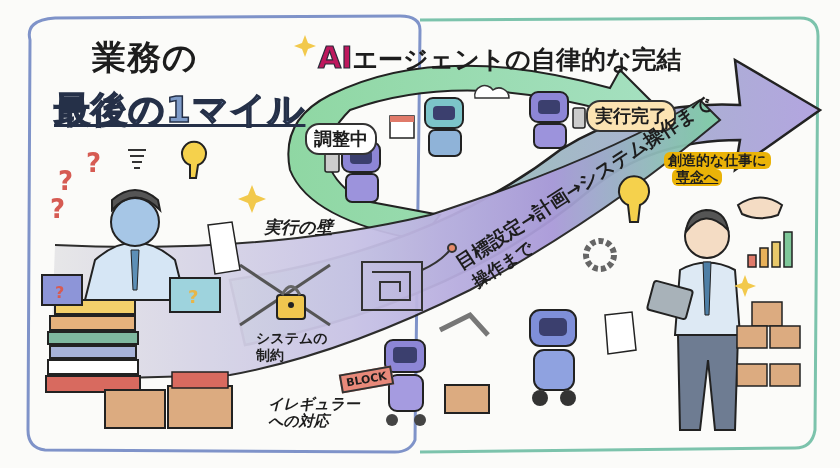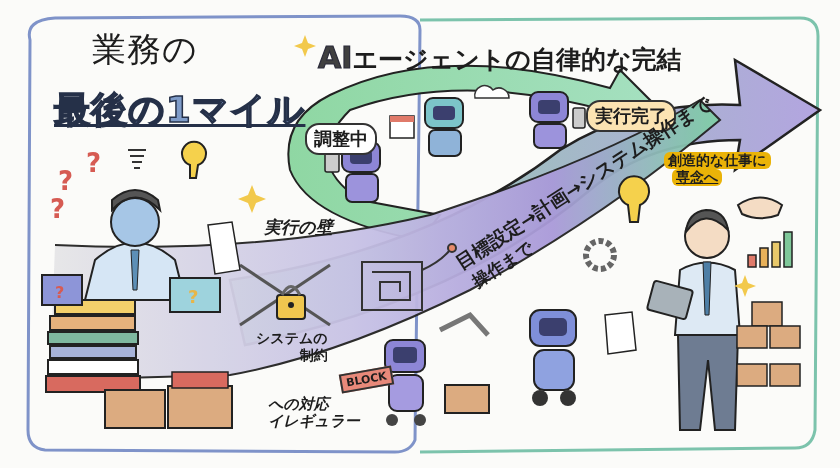--- a/index.html
+++ b/index.html
@@ -1,30 +1,30 @@
 <!DOCTYPE html>
 <html><head>
 <meta charset="utf-8">
 <style>
   * { box-sizing: border-box; margin: 0; padding: 0; }
   html, body { width: 840px; height: 468px; overflow: hidden; background: #fbfbf9; }
   body { position: relative; font-family: "DejaVu Sans", sans-serif; color: #1d1d1d; }
   .abs { position: absolute; }
   svg.stage { position: absolute; left: 0; top: 0; }
-  .title-1 { left: 92px; top: 27px; font-size: 34px; font-weight: normal; letter-spacing: 1px; }
+  .title-1 { left: 92px; top: 35px; font-size: 34px; font-weight: bold; letter-spacing: 1px; }
   .title-2 { left: 54px; top: 86px; font-size: 36px; font-weight: bold; color: #7f9cc9;
              -webkit-text-stroke: 1.5px #253048; letter-spacing: 1px; text-decoration: underline; }
   .ai-title { left: 318px; top: 40px; font-size: 25px; font-weight: bold; }
-  .ai-title .ai { color: #404040; -webkit-text-stroke: 1.2px #2b2b3a; font-size: 30px; }
+  .ai-title .ai { color: #be185d; -webkit-text-stroke: 1.2px #2b2b3a; font-size: 30px; }
   .label { font-weight: bold; font-size: 17px; line-height: 1.15; font-style: italic; }
   .bubble { background: #fff; border: 2px solid #333; border-radius: 14px; padding: 2px 7px;
             font-size: 18px; font-weight: bold; margin-top: 15px; }
   .bubble.done { background: #fbe3b2; }
   .flow-text { font-size: 19px; font-weight: bold; white-space: nowrap; transform-origin: left center; }
-  .small { font-size: 14px; font-weight: bold; text-align: right; line-height: 1.2; }
+  .small { font-size: 14px; font-weight: bold; text-align: left; line-height: 1.2; }
   .highlight { background: #eab308; padding: 0 4px; border-radius: 6px; }
   .block-sign { background: #e8897a; border: 2px solid #333; font-size: 11px; font-weight: bold; padding: 1px 4px; }
 </style>
 </head>
 <body>
 
 <svg class="stage" width="840" height="468" viewBox="0 0 840 468">
   <defs>
     <linearGradient id="bigArrow" x1="0" x2="1" y1="0" y2="0">
       <stop offset="0" stop-color="#8fd4a6"></stop>
@@ -183,22 +183,22 @@
 <div class="abs flow-text" style="left:474px; top:272px; font-size:17px; transform: rotate(-33deg);">操作まで</div>
 
 <div class="abs label" style="left:264px; top:218px;">実行の壁</div>
 
 <div class="abs small" style="left:256px; top:330px;">
   <div>システムの</div>
   <div>制約</div>
 </div>
 
 <div class="abs label" style="left:268px; top:396px; font-size:15px;">
+  <div>イレギュラー</div>
   <div>への対応</div>
-  <div>イレギュラー</div>
 </div>
 
 <div class="abs block-sign" style="left:340px; top:370px; transform: rotate(-10deg);">BLOCK</div>
 
 <div class="abs small" style="left:664px; top:152px; text-align:left;">
   <div class="highlight">創造的な仕事に</div>
   <div class="highlight" style="margin-left:8px; display:inline-block;text-decoration:underline;">専念へ</div>
 </div>
 
 </body></html>

